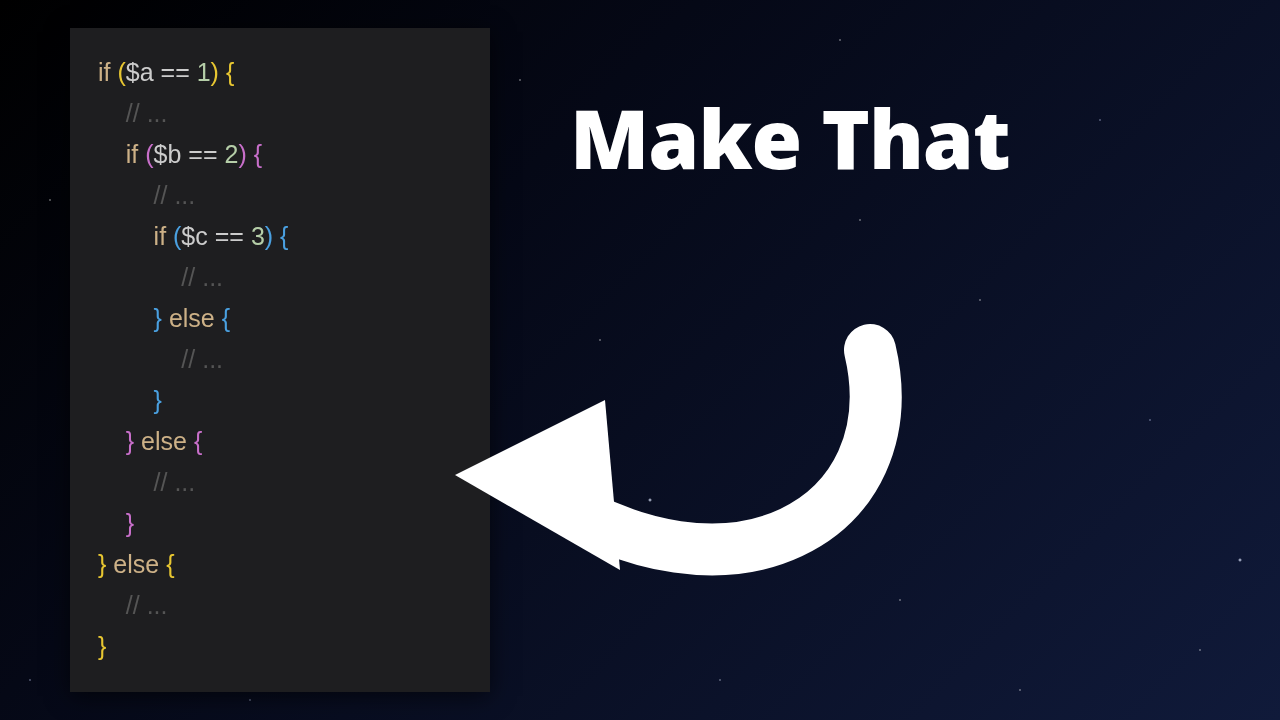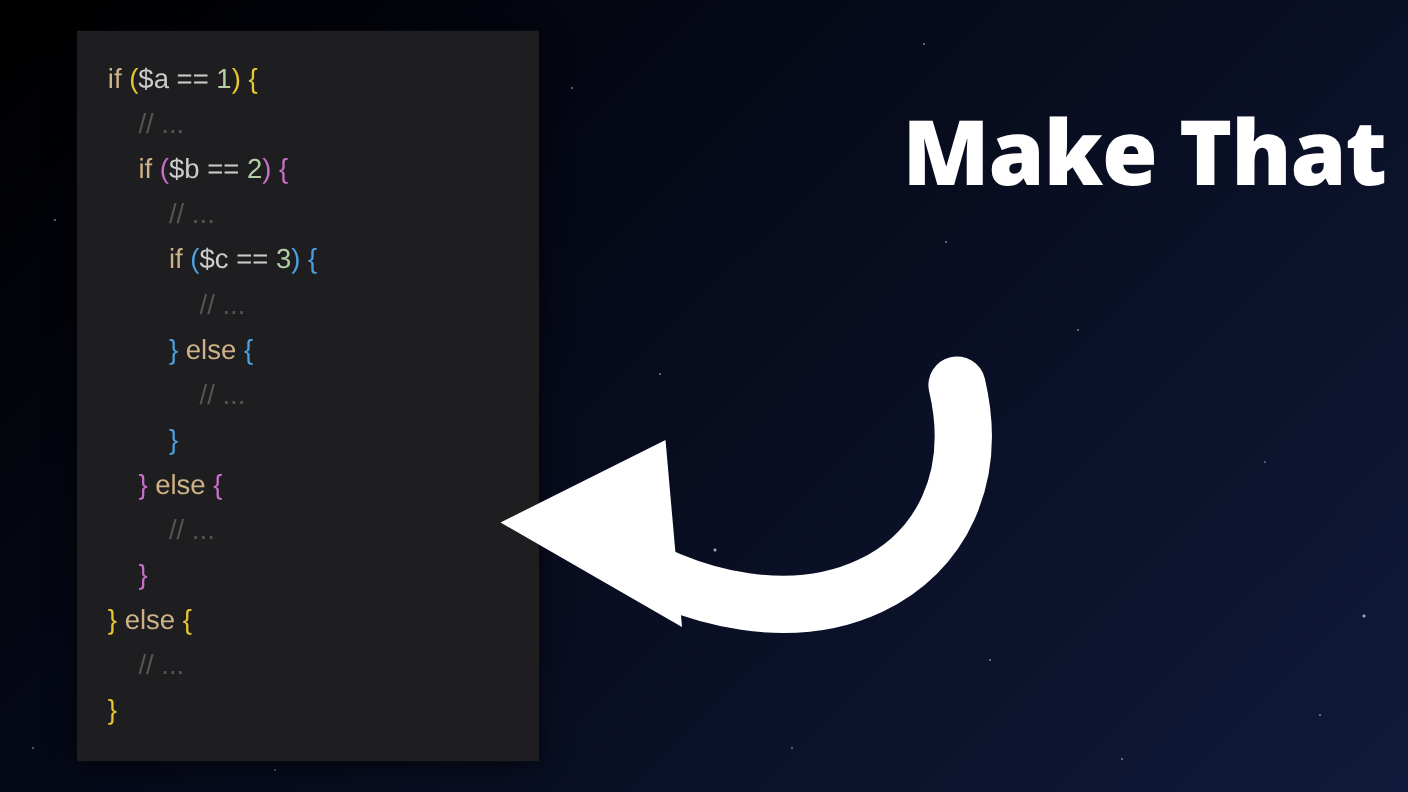--- a/index.html
+++ b/index.html
@@ -65,21 +65,21 @@
 
   .headline {
     position: absolute;
     top: 90px;
     left: 570px;
     right: 20px;
     color: #ffffff;
     font-weight: 900;
     font-size: 82px;
     line-height: 1.15;
-    text-align: right;
+    text-align: left;
     letter-spacing: -1px;
   }
 
   .arrow-wrap {
     position: absolute;
     left: 400px;
     top: 310px;
     width: 520px;
     height: 380px;
     pointer-events: none;

